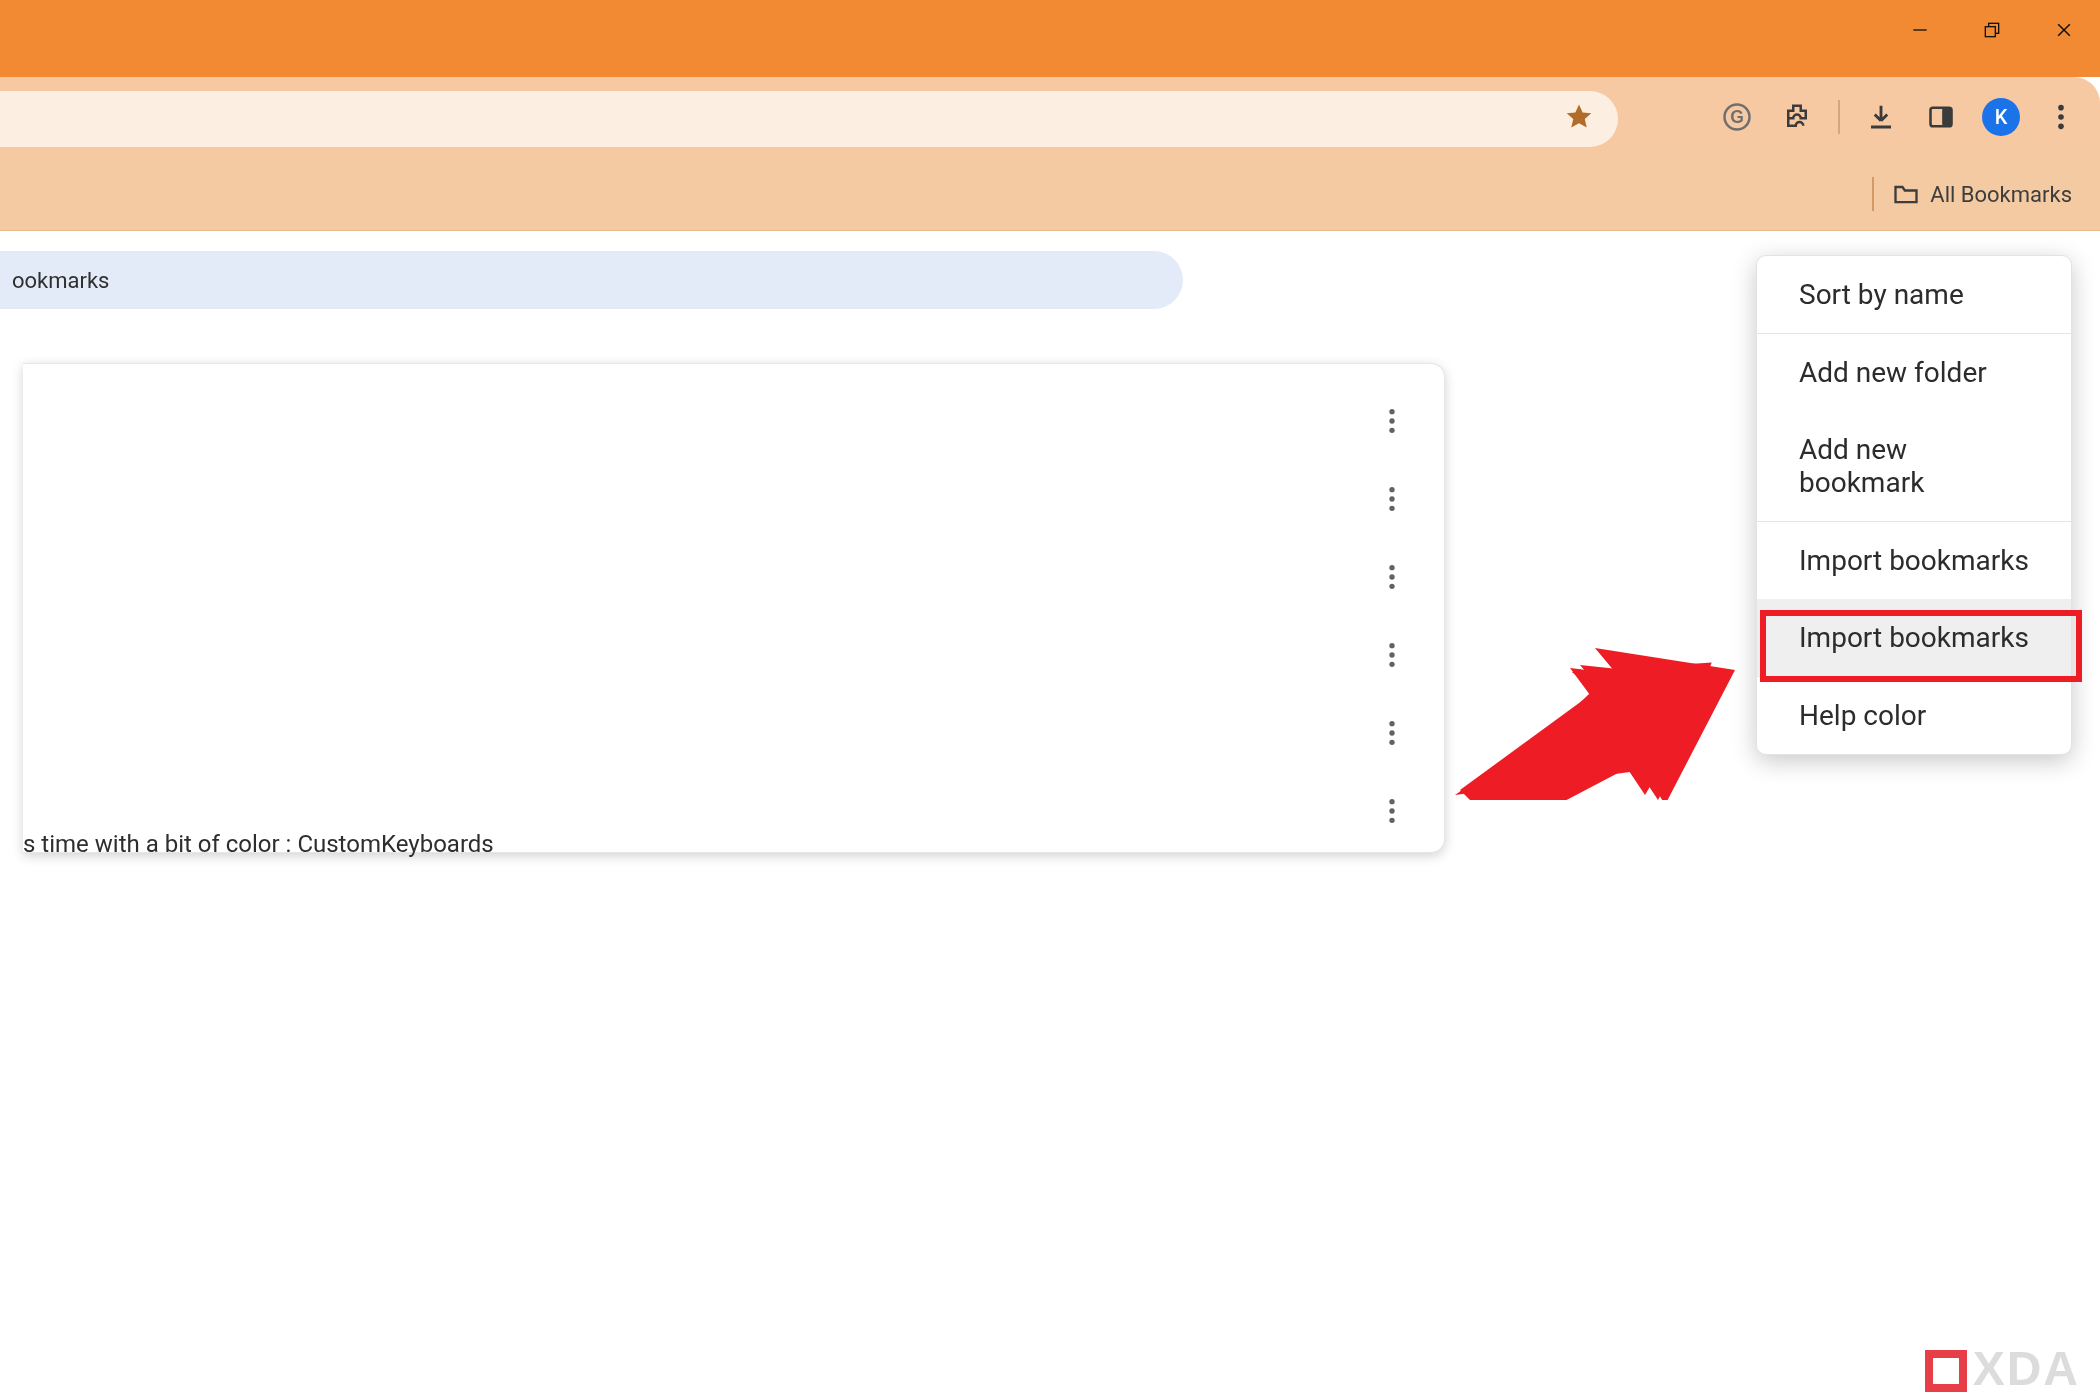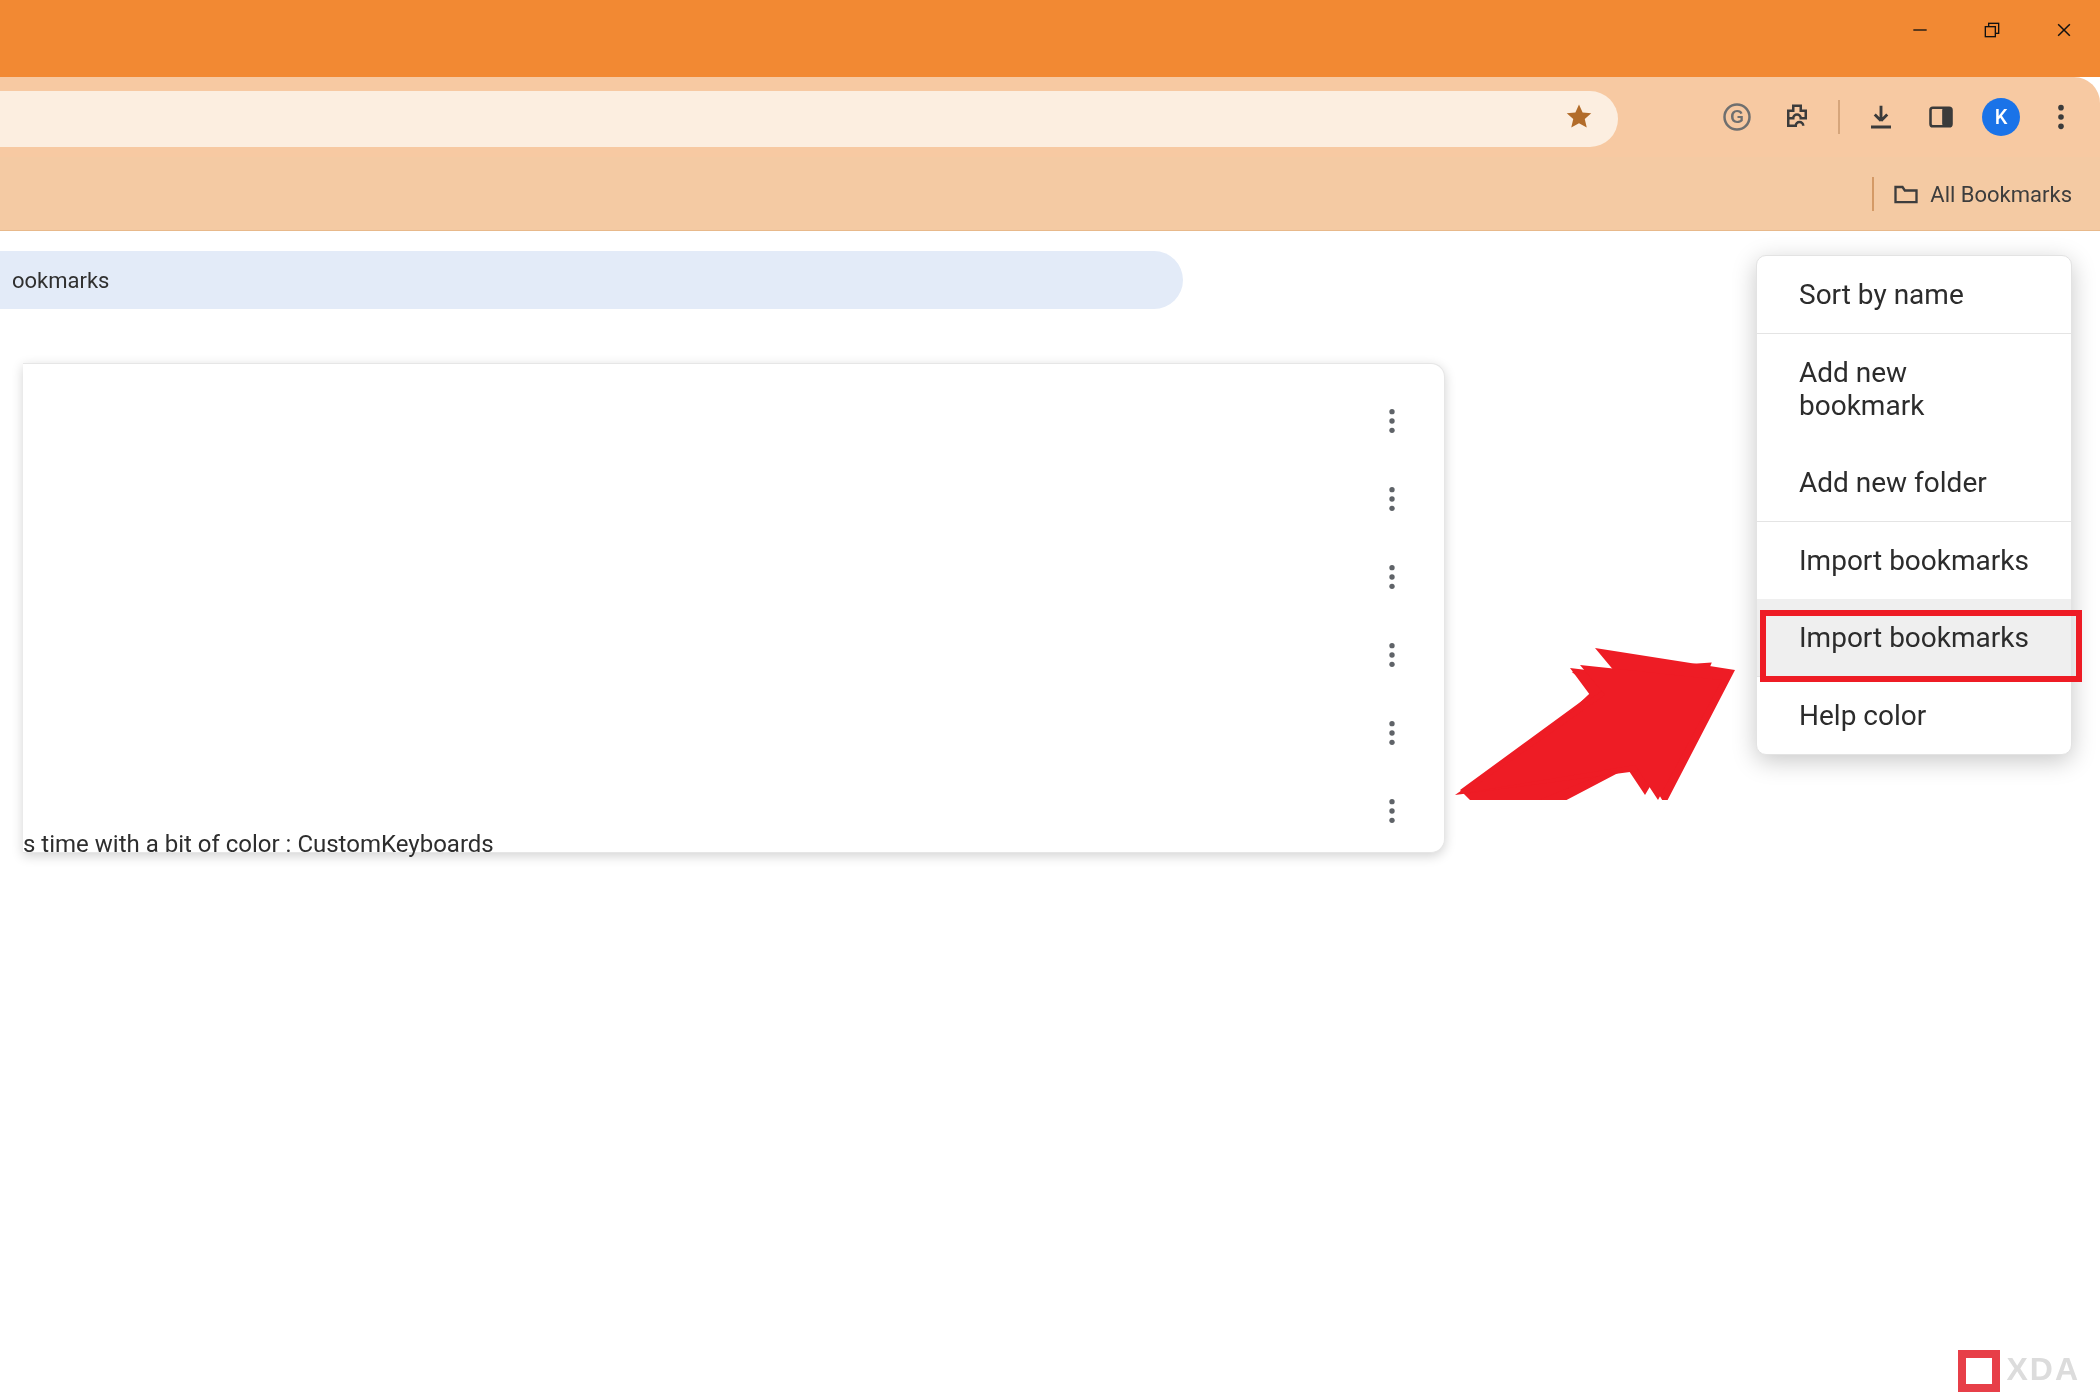--- a/index.html
+++ b/index.html
@@ -34,21 +34,21 @@
   .row-text { position:absolute; left:0; bottom:-6px; font-size:24px; color:#2e2e2e; }
 
   .menu { position:absolute; left:1756px; top:255px; width:316px; background:#fff; border-radius:10px; box-shadow: 0 6px 24px rgba(0,0,0,0.22); border:1px solid #e3e3e3; overflow:hidden; }
   .menu-item { padding: 22px 42px; font-size:28px; color:#2c2c2c; cursor:pointer; }
   .menu-item.hover { background:#efefef; }
   .menu-sep { height:1px; background:#e4e4e4; }
   .redbox { position:absolute; border:6px solid #ee1c25; pointer-events:none; }
 
   .arrow { position:absolute; pointer-events:none; }
 
-  .wm { position:absolute; right:20px; bottom:10px; font-family: Arial, sans-serif; font-weight:700; font-size:32px; letter-spacing:2px; color:#dcdcdc; display:flex; align-items:center; }
+  .wm { position:absolute; right:20px; bottom:4px; font-family: Arial, sans-serif; font-weight:700; font-size:48px; letter-spacing:2px; color:#dcdcdc; display:flex; align-items:center; }
   .wm .sq { width:42px; height:42px; border:8px solid #e73f48; margin-right:6px; position:relative; top:2px; }
 </style>
 </head>
 <body>
 
 <div class="title-bar">
   <div class="window-controls">
     <div class="window-btn">
       <svg viewBox="0 0 24 24">
           <line x1="4" y1="12" x2="20" y2="12" stroke="#111" stroke-width="1.6"></line>
@@ -188,22 +188,22 @@
           </svg>
       </span>
     </div>
   </div>
 
 </div>
 
 <div class="menu">
   <div class="menu-item">Sort by name</div>
   <div class="menu-sep"></div>
+  <div class="menu-item">Add new folder</div>
   <div class="menu-item">Add new bookmark</div>
-  <div class="menu-item">Add new folder</div>
   <div class="menu-sep"></div>
   <div class="menu-item">Import bookmarks</div>
   <div class="menu-item hover">Import bookmarks</div>
   <div class="menu-sep"></div>
   <div class="menu-item">Help color</div>
 </div>
 
 <div class="redbox" style="left:1760px; top:610px; width:322px; height:72px;"></div>
 
 <svg class="arrow" style="left:1440px; top:630px;" width="300" height="170" viewBox="0 0 300 170">

